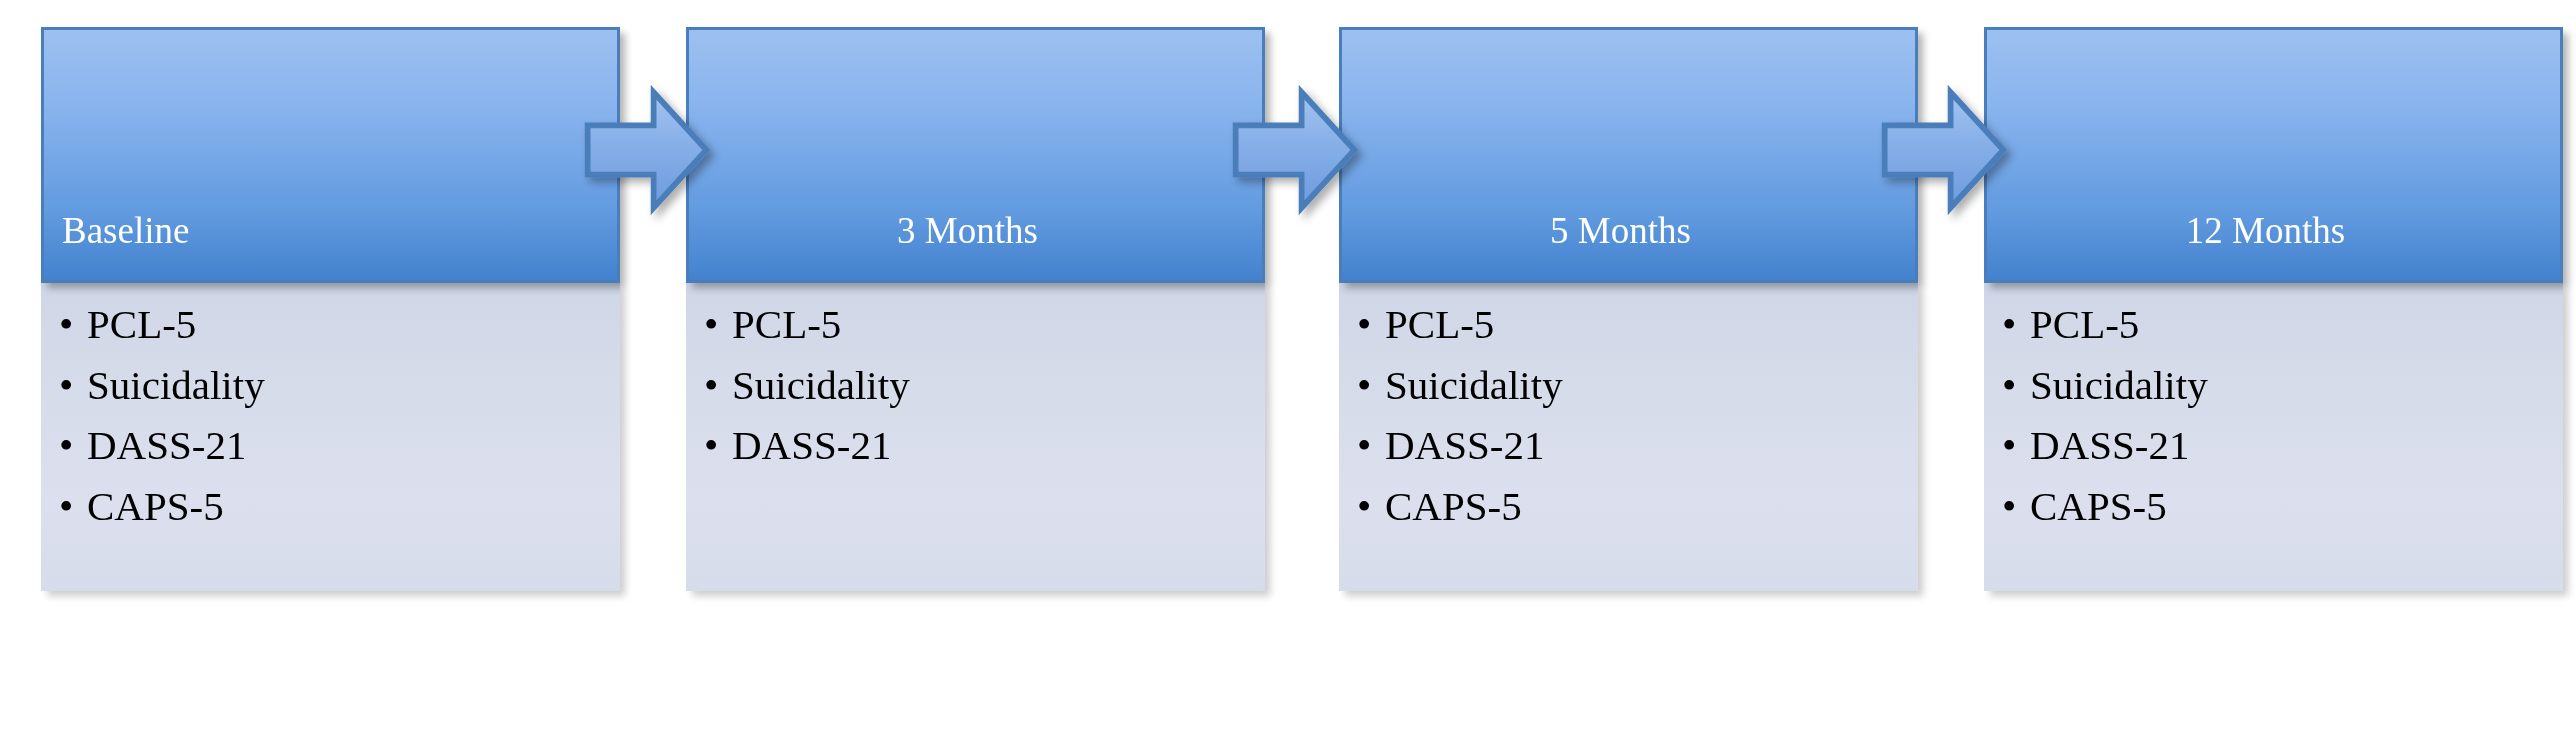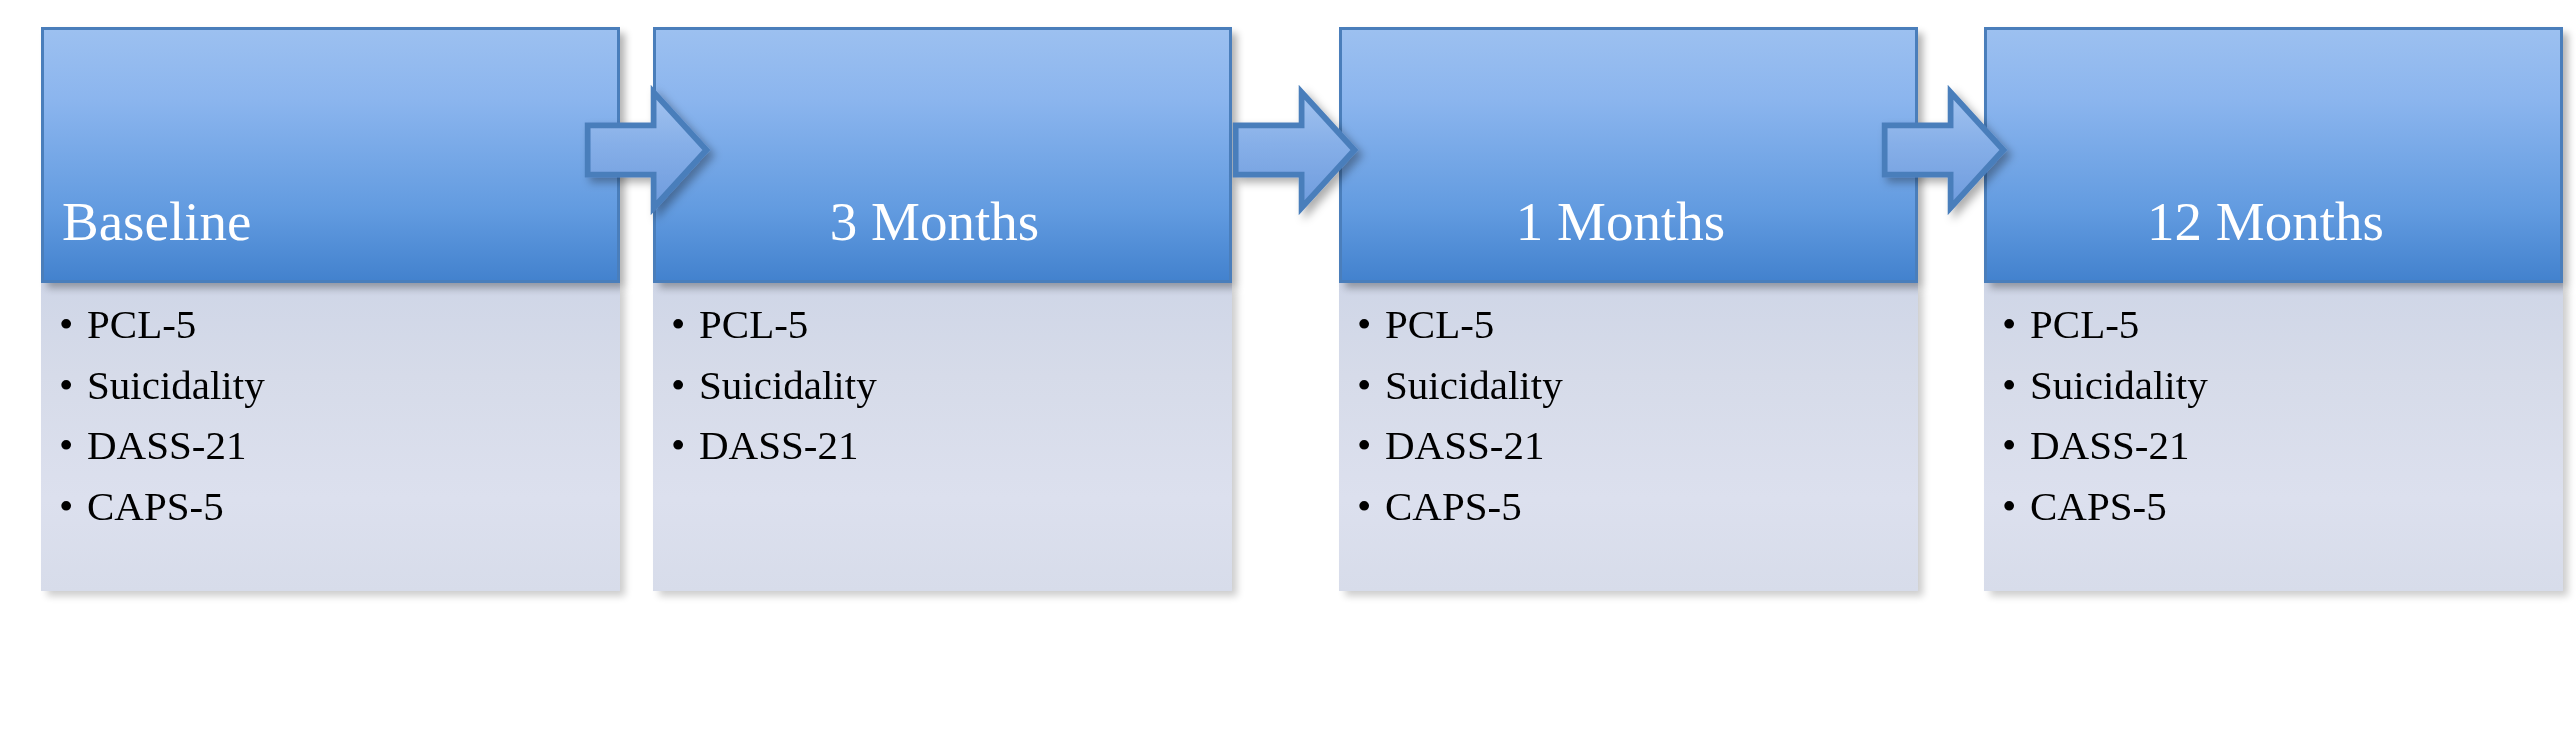--- a/index.html
+++ b/index.html
@@ -40,21 +40,21 @@
     border: 3.3px solid #4A7EBB;
     box-shadow: 5.8px 5.8px 7.4px rgba(0,0,0,0.30);
     display: flex;
     align-items: flex-end;
     z-index: 2;
   }
 
   .proc-box .header-title {
     width: 100%;
     color: #ffffff;
-    font-size: 55px;
+    font-size: 37px;
     line-height: 1.0;
     padding: 0 34px 31px 18px;
     box-sizing: border-box;
     white-space: nowrap;
     margin-top: 29px;
   }
   .proc-box.align-left  .header-title { text-align: left; }
   .proc-box.align-center .header-title { text-align: center; }
 
   .proc-box .body {
@@ -139,21 +139,21 @@
           <stop offset="100%" stop-color="#6E9BDD"></stop>
         </linearGradient>
         <filter id="ash1" x="-40%" y="-40%" width="200%" height="200%">
           <feDropShadow dx="6" dy="6" stdDeviation="5" flood-color="#000000" flood-opacity="0.32"></feDropShadow>
         </filter>
       </defs>
       <polygon points="4,44 84,44 84,4 148,74 84,144 84,104 4,104" fill="url(#agrad1)" stroke="#4A7EBB" stroke-width="7" stroke-linejoin="miter" filter="url(#ash1)"></polygon>
     </svg>
   </div>
 
-  <div class="proc-box align-center" style="left:653px;">
+  <div class="proc-box align-center" style="left:686px;">
     <div class="header">
       <div class="header-title">3 Months</div>
     </div>
     <div class="body">
       <ul class="bullet-list">
         <li><span class="dot">•</span><span class="txt">PCL-5</span></li>
         <li><span class="dot">•</span><span class="txt">Suicidality</span></li>
         <li><span class="dot">•</span><span class="txt">DASS-21</span></li>
       </ul>
     </div>
@@ -170,21 +170,21 @@
         <filter id="ash2" x="-40%" y="-40%" width="200%" height="200%">
           <feDropShadow dx="6" dy="6" stdDeviation="5" flood-color="#000000" flood-opacity="0.32"></feDropShadow>
         </filter>
       </defs>
       <polygon points="4,44 84,44 84,4 148,74 84,144 84,104 4,104" fill="url(#agrad2)" stroke="#4A7EBB" stroke-width="7" stroke-linejoin="miter" filter="url(#ash2)"></polygon>
     </svg>
   </div>
 
   <div class="proc-box align-center" style="left:1339px;">
     <div class="header">
-      <div class="header-title">1 Months</div>
+      <div class="header-title">5 Months</div>
     </div>
     <div class="body">
       <ul class="bullet-list">
         <li><span class="dot">•</span><span class="txt">PCL-5</span></li>
         <li><span class="dot">•</span><span class="txt">Suicidality</span></li>
         <li><span class="dot">•</span><span class="txt">DASS-21</span></li>
         <li><span class="dot">•</span><span class="txt">CAPS-5</span></li>
       </ul>
     </div>
   </div>

